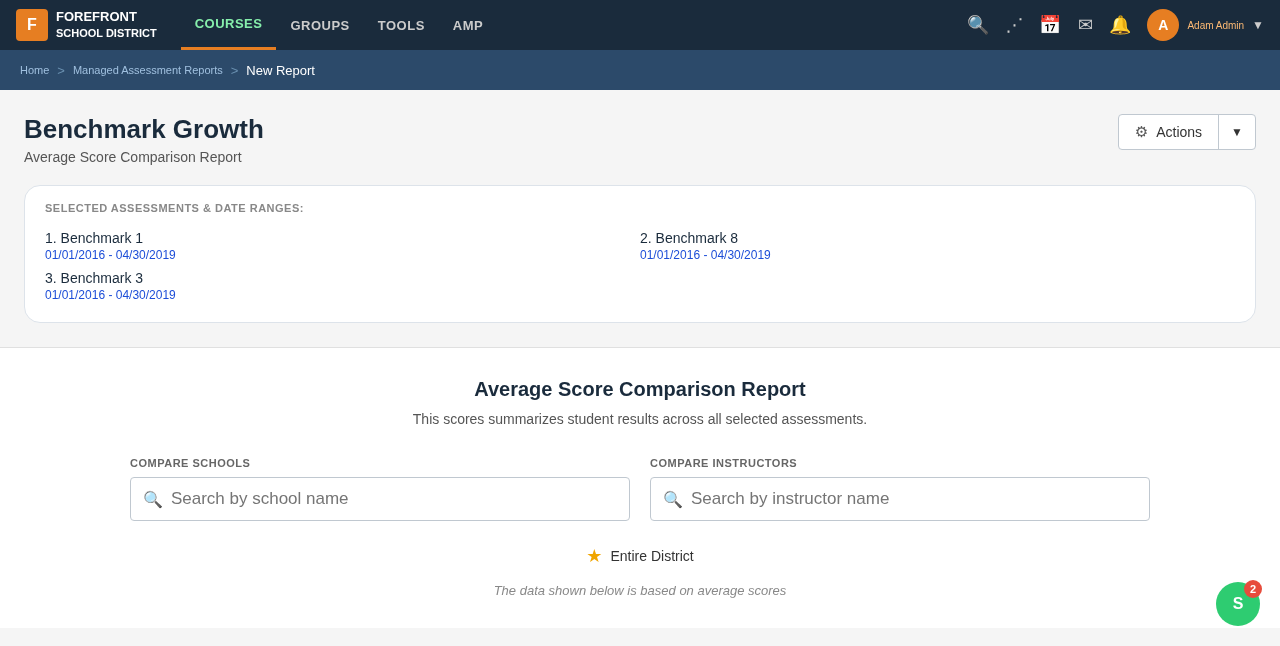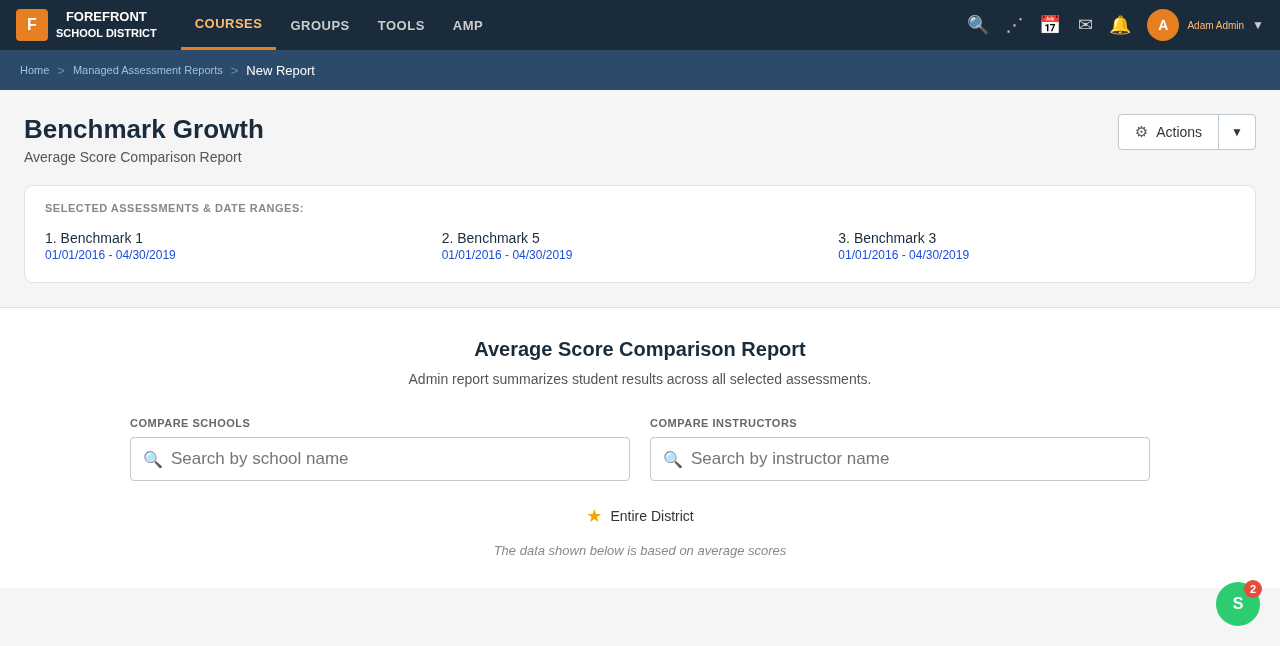--- a/index.html
+++ b/index.html
@@ -33,40 +33,40 @@
       height: 32px;
       background: #e67e22;
       border-radius: 4px;
       display: flex;
       align-items: center;
       justify-content: center;
       color: white;
       font-weight: bold;
       font-size: 16px;
     }
-    .logo-text { color: #fff; font-size: 11px; line-height: 1.3; text-align: center; }
+    .logo-text { color: #fff; font-size: 11px; line-height: 1.3; }
     .logo-text .top { font-size: 13px; font-weight: bold; }
     .nav-links {
       display: flex;
       align-items: center;
       gap: 0;
     }
     .nav-link {
       color: #ccc;
       text-decoration: none;
       font-size: 13px;
       font-weight: 600;
       padding: 0 14px;
       height: 50px;
       display: flex;
       align-items: center;
       letter-spacing: 0.5px;
       cursor: pointer;
     }
-    .nav-link:hover, .nav-link.active { color: #fdba74; }
+    .nav-link:hover, .nav-link.active { color: #86efac; }
     .nav-link.active { border-bottom: 3px solid #e67e22; }
 
     .nav-right {
       display: flex;
       align-items: center;
       gap: 16px;
     }
     .nav-icon {
       color: #ccc;
       font-size: 18px;
@@ -158,35 +158,35 @@
       padding: 8px 12px;
       cursor: pointer;
       font-size: 12px;
       color: #333;
     }
 
     
     .assessments-card {
       background: #fff;
       border: 1px solid #dde3ea;
-      border-radius: 9px;
+      border-radius: 16px;
       padding: 16px 20px;
       margin-bottom: 24px;
     }
     .assessments-label {
       font-size: 11px;
       font-weight: 700;
       color: #888;
       letter-spacing: 0.5px;
       margin-bottom: 12px;
       text-transform: uppercase;
     }
     .assessments-grid {
       display: grid;
-      grid-template-columns: 1fr 1fr 1fr;
+      grid-template-columns: 1fr 1fr;
       gap: 0;
     }
     .assessment-item {
       padding: 4px 0;
     }
     .assessment-name {
       font-size: 14px;
       color: #1a2b3c;
       font-weight: 500;
       margin-bottom: 2px;
@@ -369,40 +369,40 @@
         <div class="assessment-name">
           <span>1.</span>
           <span>Benchmark 1</span>
         </div>
         <div class="assessment-date">01/01/2016 - 04/30/2019</div>
       </div>
 
       <div class="assessment-item">
         <div class="assessment-name">
           <span>2.</span>
-          <span>Benchmark 5</span>
+          <span>Benchmark 8</span>
         </div>
         <div class="assessment-date">01/01/2016 - 04/30/2019</div>
       </div>
 
       <div class="assessment-item">
         <div class="assessment-name">
           <span>3.</span>
           <span>Benchmark 3</span>
         </div>
         <div class="assessment-date">01/01/2016 - 04/30/2019</div>
       </div>
     </div>
   </div>
 
 </div>
 
 <div class="bottom-section">
   <div class="report-section-title">Average Score Comparison Report</div>
-  <div class="report-description">Admin report summarizes student results across all selected assessments.</div>
+  <div class="report-description">This scores summarizes student results across all selected assessments.</div>
 
   <div class="compare-section">
 
     <div class="compare-col">
       <div class="compare-label">COMPARE SCHOOLS</div>
       <div class="search-input-wrap">
         <span class="search-icon-inline">🔍</span>
         <input type="text" class="search-input" placeholder="Search by school name" style="">
       </div>
     </div>

